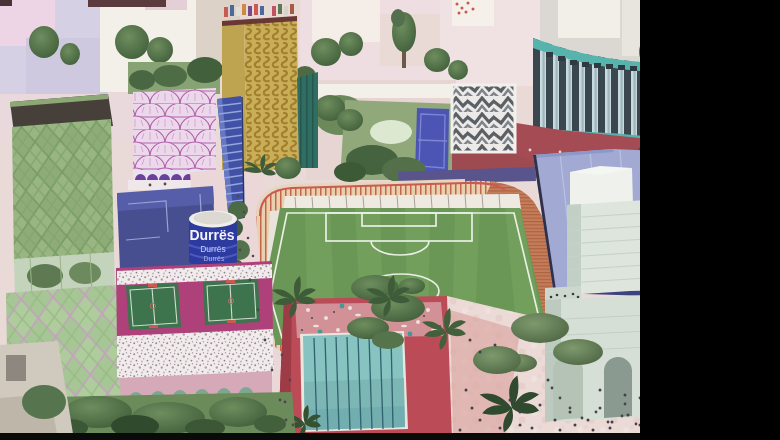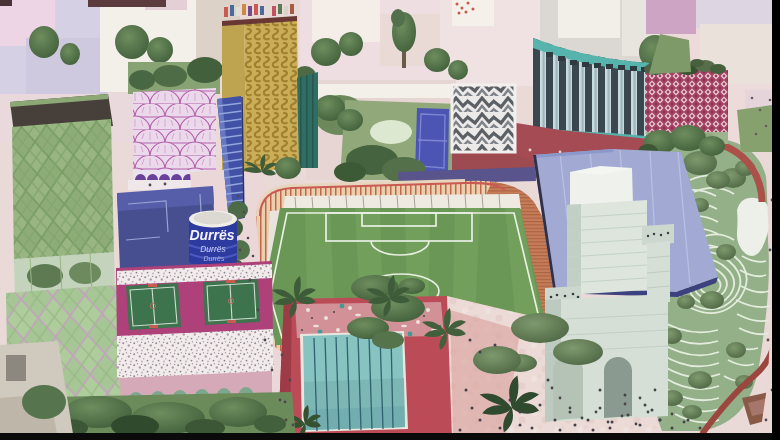--- a/index.html
+++ b/index.html
@@ -1,16 +1,16 @@
 <!DOCTYPE html>
 <html><head>
 <meta charset="utf-8">
 <style>
 html,body{margin:0;padding:0;background:#000;}
-#stage{width:772px;height:440px;overflow:hidden;position:relative;font-family:"Liberation Sans", sans-serif;font-style:italic;}
+#stage{width:640px;height:440px;overflow:hidden;position:relative;font-family:"Liberation Sans", sans-serif;}
 #stage svg{filter:blur(0.5px) saturate(0.95);}
 </style>
 </head>
 <body>
 <div id="stage">
 <svg width="780" height="440" viewBox="0 0 780 440">
 <defs>
 <pattern id="diamG" width="25" height="32" patternUnits="userSpaceOnUse" patternTransform="rotate(-4)">
   <rect width="25" height="32" fill="#97b680"></rect>
   <path d="M12.5 0 L25 16 L12.5 32 L0 16 Z" fill="#8dad76" stroke="#749c5f" stroke-width="1.4"></path>

